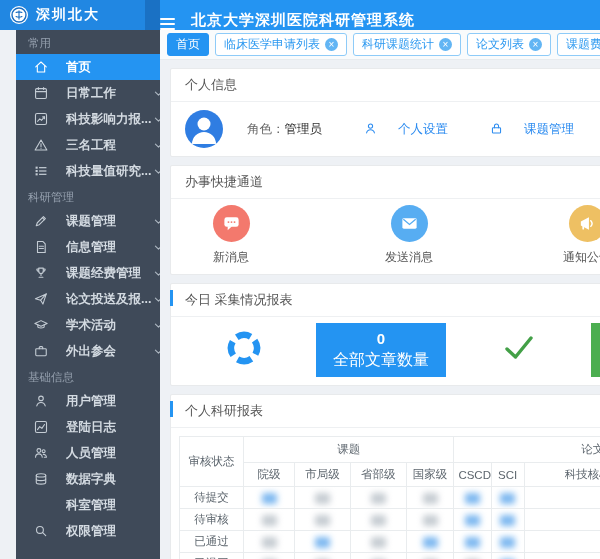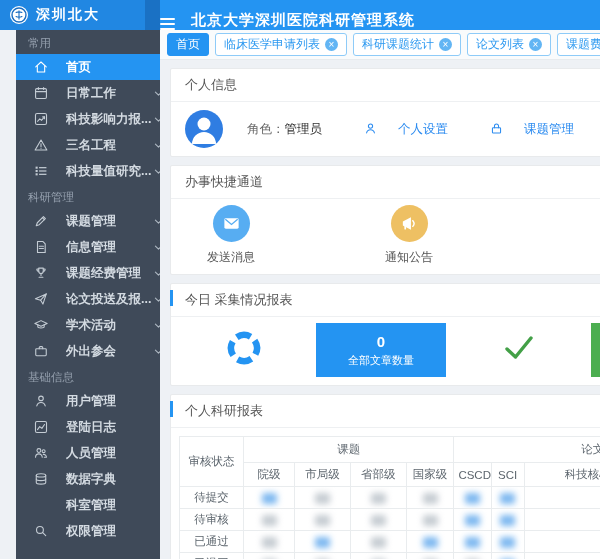--- a/index.html
+++ b/index.html
@@ -55,21 +55,21 @@
   .channel-label{margin-top:7px;font-size:12px;color:#555;}
 
   
   .strip{display:flex;height:54px;margin:6px 0 8px;align-items:stretch;}
   .strip-cell{display:flex;align-items:center;justify-content:center;}
   .strip-cell.w1{width:145px;}
   .strip-cell.stat{width:130px;background:#2494f2;flex-direction:column;color:#fff;}
   .strip-cell.w3{width:145px;}
   .strip-cell.bar{flex:1;background:#4cae50;}
   .stat-value{font-size:15px;font-weight:bold;line-height:18px;}
-  .stat-label{font-size:11px;margin-top:2px;}
+  .stat-label{font-size:16px;margin-top:2px;}
 
   
   .rt-wrap{padding:8px 8px 0;}
   table.rt{border-collapse:collapse;table-layout:fixed;width:553px;font-size:11.5px;color:#5c656d;}
   table.rt th,table.rt td{border:1px solid #e9ecee;text-align:center;padding:0 4px;font-weight:normal;white-space:nowrap;overflow:hidden;}
   table.rt thead tr.grp th{height:25px;color:#5c656d;}
   table.rt thead tr.sub th{height:23px;}
   table.rt td{height:21px;}
   table.rt td.rlabel{color:#5c656d;}
   .blur{display:inline-block;width:15px;height:11px;border-radius:2px;filter:blur(3px);vertical-align:middle;}
@@ -366,20 +366,32 @@
                   <path d="M5.5 7 V5 a2.5 2.5 0 0 1 5 0 V7"></path>
                 </svg></span>
             <span>课题管理</span>
           </span>
         </div>
       </div>
 
       <div class="card">
         <div class="card-title">办事快捷通道</div>
         <div class="channels">
+            <div class="channel">
+              <div class="channel-icon" style="background: rgb(243, 121, 109);">
+                <svg viewBox="0 0 20 20" width="19" height="19">
+                  <rect x="2.5" y="3.5" width="15" height="10" rx="2.5" fill="#fff"></rect>
+                  <polygon points="6,13 6,17 10.5,13" fill="#fff"></polygon>
+                  <circle cx="6.8" cy="8.5" r="1" fill="#f3796d"></circle>
+                  <circle cx="10" cy="8.5" r="1" fill="#f3796d"></circle>
+                  <circle cx="13.2" cy="8.5" r="1" fill="#f3796d"></circle>
+                </svg>
+              </div>
+              <div class="channel-label">新消息</div>
+            </div>
             <div class="channel">
               <div class="channel-icon" style="background: rgb(87, 173, 242);">
                 <svg viewBox="0 0 20 20" width="19" height="19">
                   <rect x="2.5" y="4.5" width="15" height="11" rx="1.5" fill="#fff"></rect>
                   <polyline points="3.5,5.5 10,11 16.5,5.5" fill="none" stroke="#57adf2" stroke-width="1.4"></polyline>
                 </svg>
               </div>
               <div class="channel-label">发送消息</div>
             </div>
             <div class="channel">

